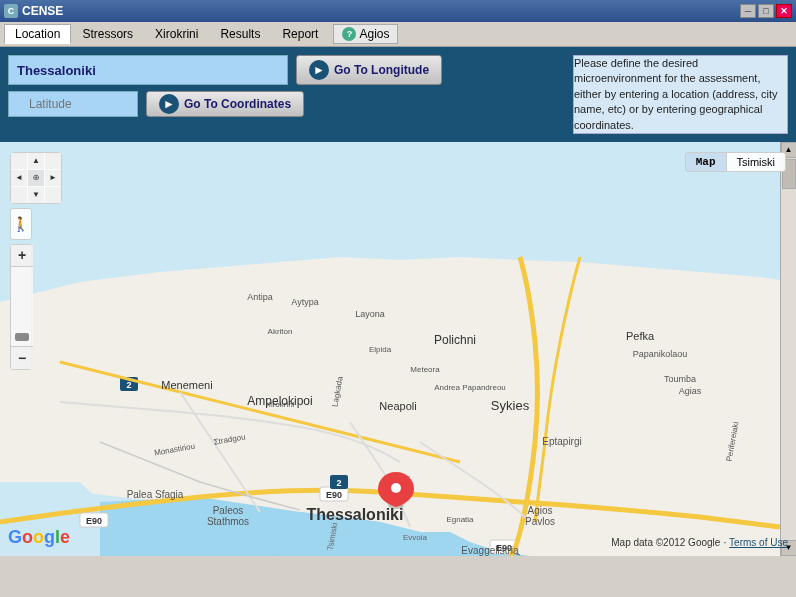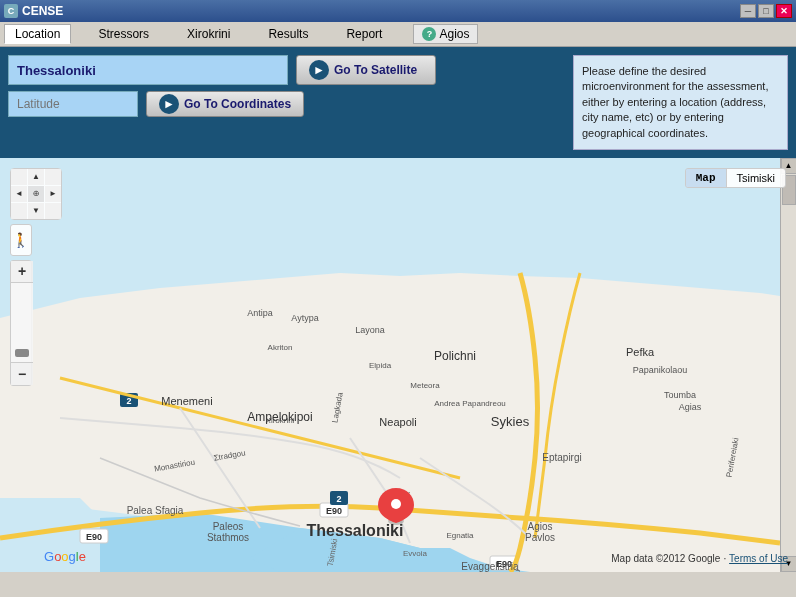--- a/index.html
+++ b/index.html
@@ -28,21 +28,21 @@
     }
     .tb-btn.close { background: #e05; color: white; border-color: #a00; }
 
     
     .menu-bar {
       background: #d4d0c8;
       border-bottom: 1px solid #a0a0a0;
       display: flex;
       align-items: flex-start;
       padding: 2px 4px;
-      gap: 16px;
+      gap: 0;
     }
     .menu-tab {
       padding: 2px 10px;
       font-size: 12px;
       border: 1px solid transparent;
       cursor: pointer;
       background: transparent;
       position: relative;
     }
     .menu-tab.active {
@@ -74,21 +74,21 @@
       font-size: 13px;
       font-weight: bold;
       color: #1a1a6e;
       width: 280px;
       height: 30px;
     }
     .coord-row { display: flex; gap: 8px; align-items: center; }
     .coord-input {
       background: #a8d4f5;
       border: 1px solid #7ab;
-      padding: 4px 8px;
+      padding: 4px 20px;
       font-size: 12px;
       color: #333;
       width: 130px;
       height: 26px;
     }
     .go-btn {
       background: linear-gradient(to bottom, #e8e8e8, #c0c0c0);
       border: 1px solid #888;
       border-radius: 3px;
       padding: 4px 12px;
@@ -101,21 +101,21 @@
       min-width: 140px;
     }
     .go-btn-icon {
       width: 20px; height: 20px; background: #1a5276; border-radius: 50%;
       display: flex; align-items: center; justify-content: center; color: white; font-size: 12px;
     }
     .go-btn-small { height: 26px; min-width: 140px; }
     .info-box {
       background: #d6e8f5;
       border: 1px solid #aac;
-      padding: 8px;
+      padding: 0;
       font-size: 11px;
       color: #222;
       width: 215px;
       line-height: 1.4;
     }
 
     
     .map-container {
       position: relative;
       width: 796px;
@@ -212,24 +212,23 @@
       background: rgba(200,220,240,0.9);
       font-weight: bold;
       font-family: Liberation Mono, monospace;
     }
     .map-type-btn:first-child { border-right: 1px solid #ccc; }
 
     
     .google-logo {
       position: absolute;
       bottom: 8px; left: 8px;
-      font-size: 13px;
-      font-weight: normal;
+      font-size: 18px;
+      font-weight: bold;
       z-index: 10;
-      margin-left: 36px;
     }
     .google-logo span { color: #4285f4; }
     .google-logo span:nth-child(2) { color: #ea4335; }
     .google-logo span:nth-child(3) { color: #fbbc05; }
     .google-logo span:nth-child(4) { color: #4285f4; }
     .google-logo span:nth-child(5) { color: #34a853; }
     .google-logo span:nth-child(6) { color: #ea4335; }
 
     
     .map-attr {
@@ -297,21 +296,21 @@
   </div>
 </div>
 
 <div class="top-panel">
   <div class="controls-area">
 
     <div class="location-row">
       <input class="location-input" type="text" value="Thessaloniki" placeholder="Thessaloniki" style="">
       <button class="go-btn">
         <div class="go-btn-icon">►</div>
-        <span>Go To Satellite</span>
+        <span>Go To Longitude</span>
       </button>
     </div>
 
     <div class="coord-row">
       <input class="coord-input" type="text" placeholder="Latitude" style="">
       <button class="go-btn go-btn-small">
         <div class="go-btn-icon">►</div>
         <span>Go To Coordinates</span>
       </button>
     </div>

